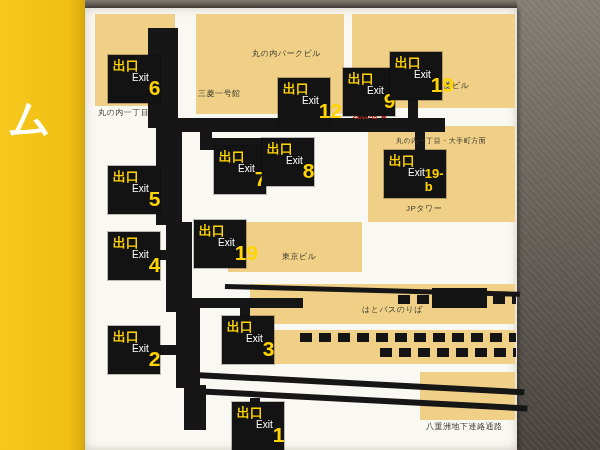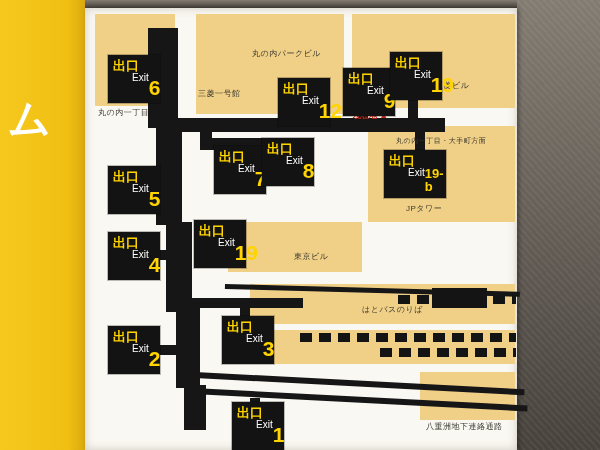--- a/index.html
+++ b/index.html
@@ -111,21 +111,21 @@
     <div class="dash" style="left:313px;top:287px;width:118px;height:9px;"></div>
     <div class="dash" style="left:215px;top:325px;width:216px;height:9px;"></div>
     <div class="dash" style="left:295px;top:340px;width:136px;height:9px;"></div>
     <div class="blob" style="left:347px;top:280px;width:55px;height:20px;"></div>
 
     <span class="blabel" style="left:167px;top:40px;">丸の内パークビル</span>
     <span class="blabel" style="left:113px;top:80px;">三菱一号館</span>
     <span class="blabel" style="left:350px;top:72px;">三菱ビル</span>
     <span class="blabel" style="left:13px;top:99px;">丸の内一丁目</span>
     <span class="blabel" style="left:321px;top:195px;">JPタワー</span>
-    <span class="blabel" style="left:197px;top:243px;margin-left:12px;">東京ビル</span>
+    <span class="blabel" style="left:197px;top:243px;">東京ビル</span>
     <span class="blabel" style="left:277px;top:296px;">はとバスのりば</span>
     <span class="blabel" style="left:341px;top:413px;">八重洲地下連絡通路</span>
     <span class="blabel small" style="left:311px;top:128px;">丸の内一丁目・大手町方面</span>
 
     <span class="redmark" style="left:268px;top:102px;">
       <span>現在地</span>
       <span class="tri">▲</span>
     </span>
 
     <div class="exit-box" style="left:23px;top:47px;">

